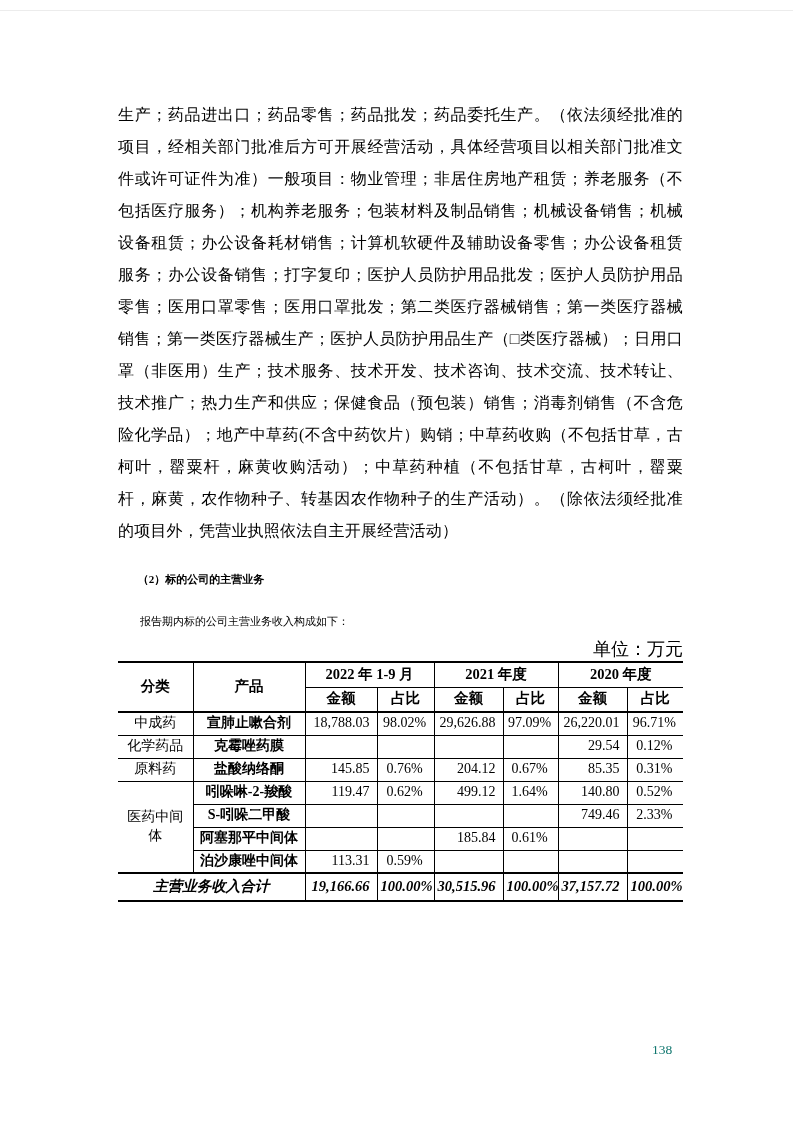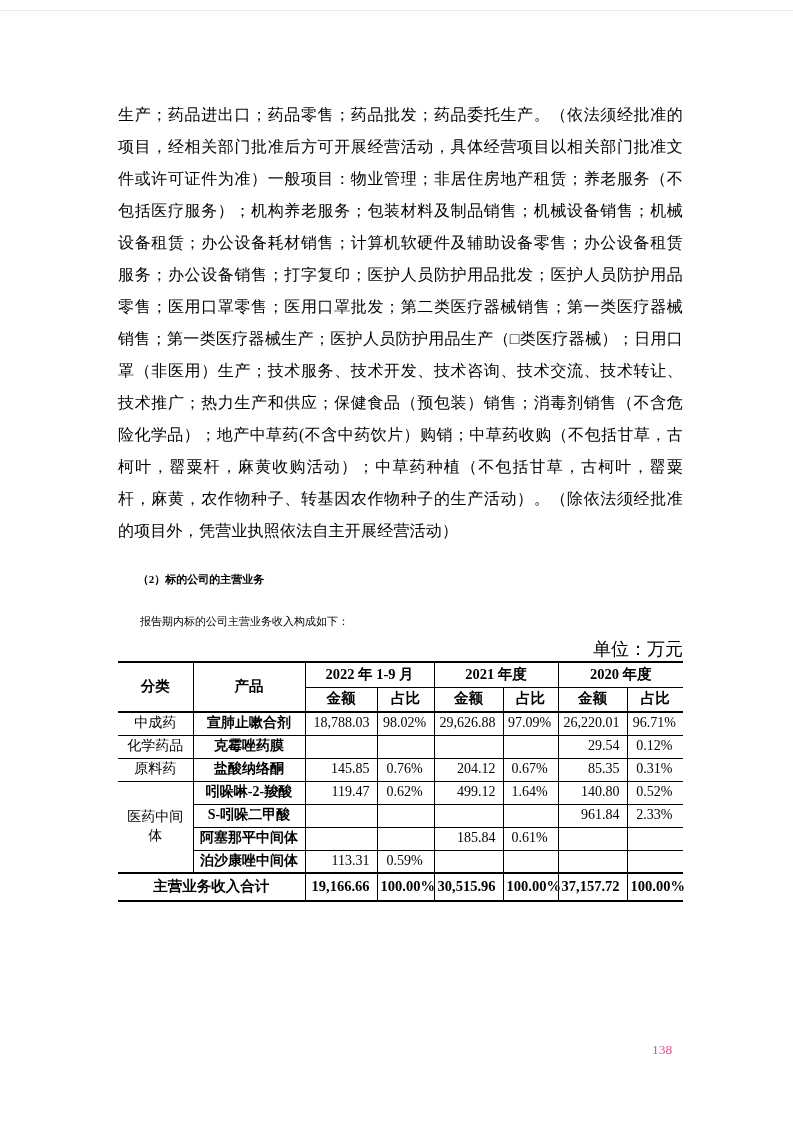--- a/index.html
+++ b/index.html
@@ -74,28 +74,28 @@
   }
   table.rev th { font-weight: bold; font-size: 14.5px; text-align: center; height: 25px; }
   table.rev td.cat { text-align: center; padding: 0 8px; }
   table.rev td.prod { text-align: center; font-weight: bold; }
   table.rev td.amt { text-align: right; padding-right: 7px; }
   table.rev td.pct { text-align: center; padding-right: 5px; }
   table.rev .first { border-left: none; }
   table.rev .last { border-right: none; }
   table.rev tr.subhead th { border-bottom: 2px solid #000; }
   table.rev th.span2 { border-bottom: 2px solid #000; }
-  table.rev tr.total td { border-top: 2px solid #000; font-weight: bold; font-size: 14.5px; height: 28px; }
+  table.rev tr.total td { border-top: 2px solid #000; font-weight: bold; font-size: 14.5px; height: 28px; font-style: italic; }
   table.rev tr.total td.tlabel { text-align: center; }
   .page-number {
     position: absolute;
     left: 652px;
     top: 1031px;
     font-size: 13.5px;
-    color: #ec4899;
+    color: #0f766e;
   }
 </style>
 </head>
 <body>
 
 <div class="page">
   <div class="content">
 
     <p class="scope-para">生产；药品进出口；药品零售；药品批发；药品委托生产。（依法须经批准的项目，经相关部门批准后方可开展经营活动，具体经营项目以相关部门批准文件或许可证件为准）一般项目：物业管理；非居住房地产租赁；养老服务（不包括医疗服务）；机构养老服务；包装材料及制品销售；机械设备销售；机械设备租赁；办公设备耗材销售；计算机软硬件及辅助设备零售；办公设备租赁服务；办公设备销售；打字复印；医护人员防护用品批发；医护人员防护用品零售；医用口罩零售；医用口罩批发；第二类医疗器械销售；第一类医疗器械销售；第一类医疗器械生产；医护人员防护用品生产（□类医疗器械）；日用口罩（非医用）生产；技术服务、技术开发、技术咨询、技术交流、技术转让、技术推广；热力生产和供应；保健食品（预包装）销售；消毒剂销售（不含危险化学品）；地产中草药(不含中药饮片）购销；中草药收购（不包括甘草，古柯叶，罂粟杆，麻黄收购活动）；中草药种植（不包括甘草，古柯叶，罂粟杆，麻黄，农作物种子、转基因农作物种子的生产活动）。（除依法须经批准的项目外，凭营业执照依法自主开展经营活动）</p>
 
@@ -174,21 +174,21 @@
           <td class="pct">1.64%</td>
           <td class="amt">140.80</td>
           <td class="pct last">0.52%</td>
         </tr>
         <tr>
           <td class="prod">S-吲哚二甲酸</td>
           <td class="amt"></td>
           <td class="pct"></td>
           <td class="amt"></td>
           <td class="pct"></td>
-          <td class="amt">961.84</td>
+          <td class="amt">749.46</td>
           <td class="pct last">2.33%</td>
         </tr>
         <tr>
           <td class="prod">阿塞那平中间体</td>
           <td class="amt"></td>
           <td class="pct"></td>
           <td class="amt">185.84</td>
           <td class="pct">0.61%</td>
           <td class="amt"></td>
           <td class="pct last"></td>

